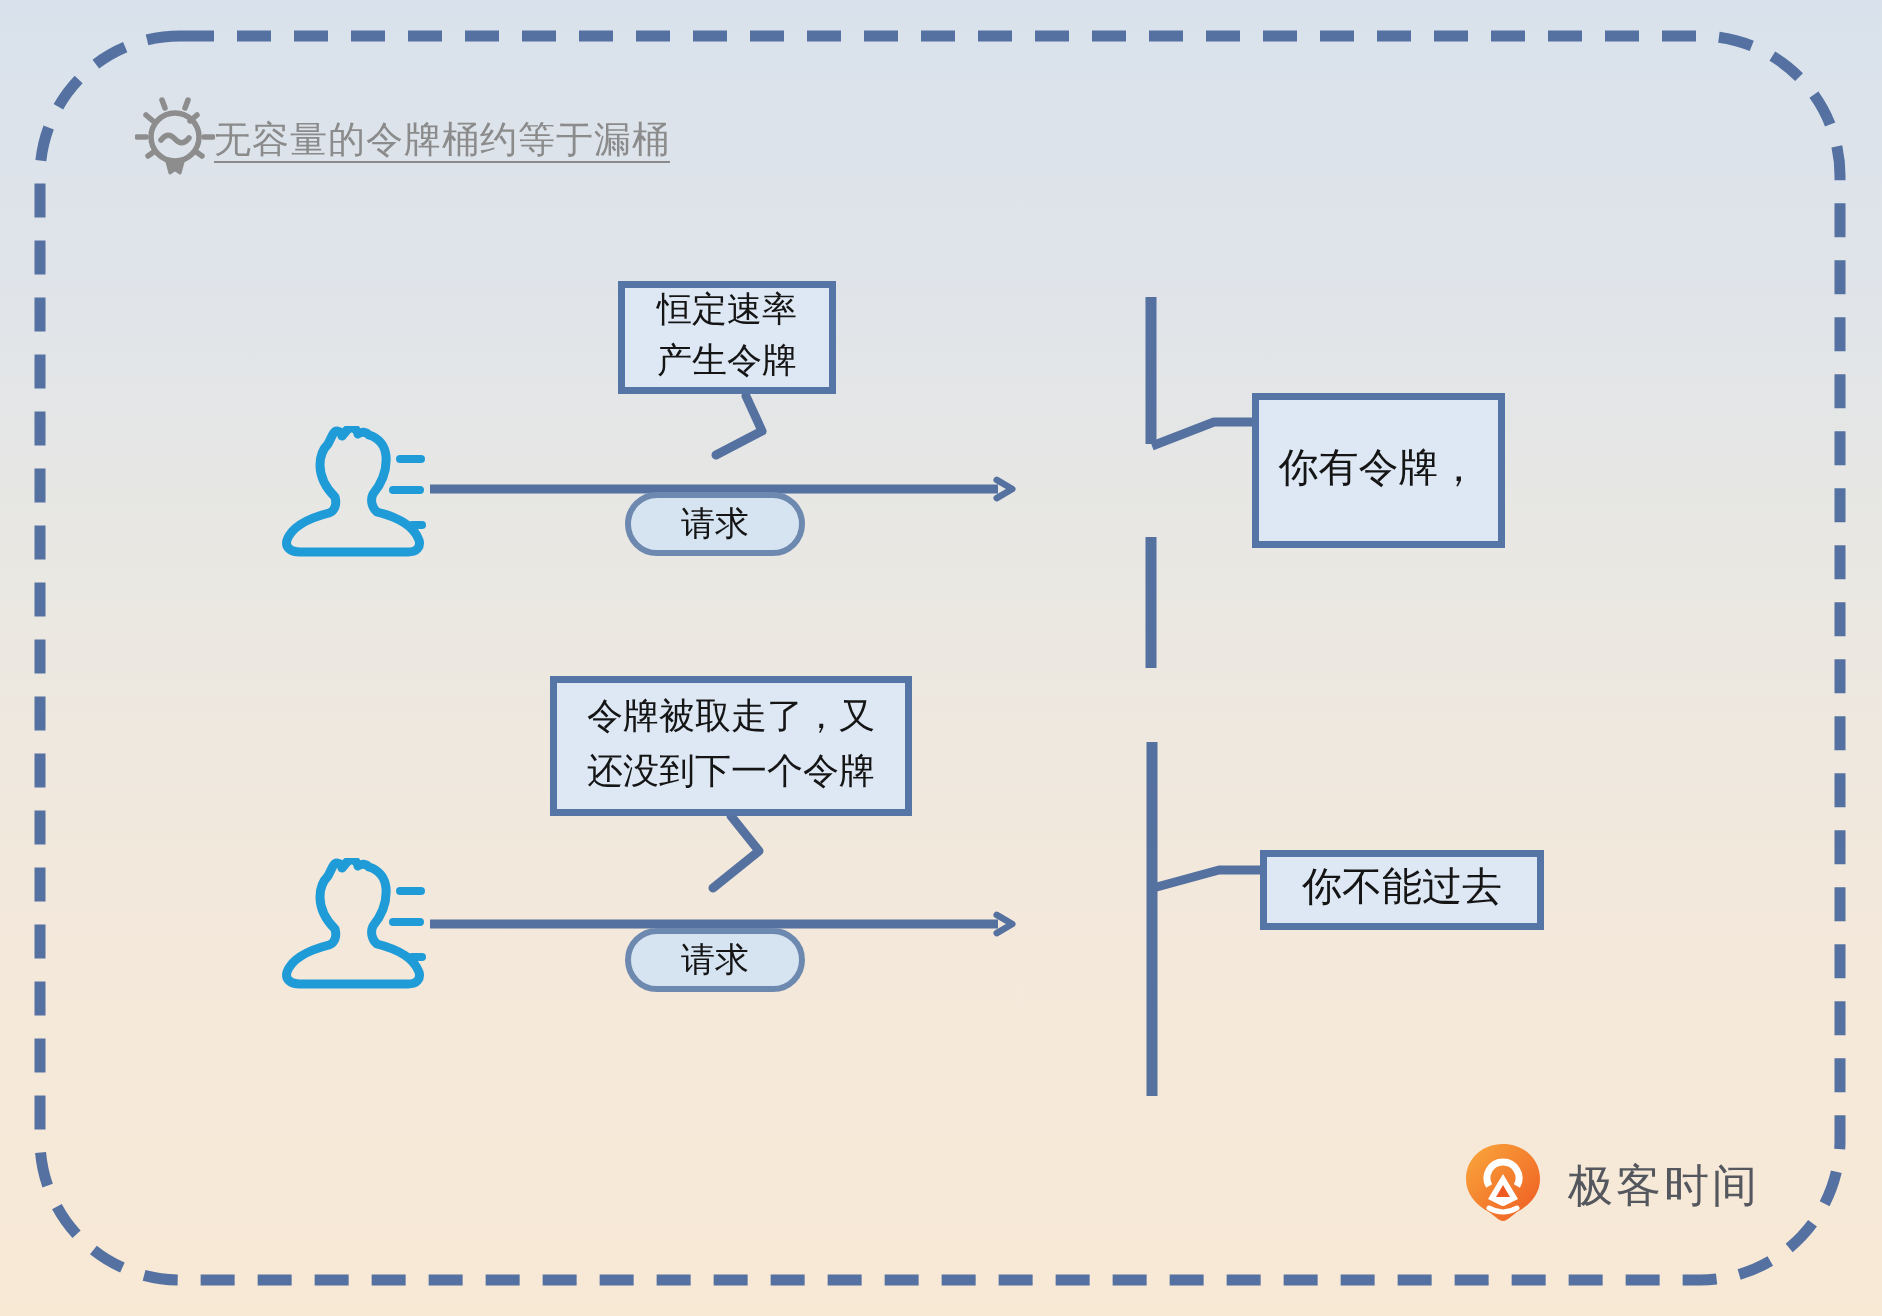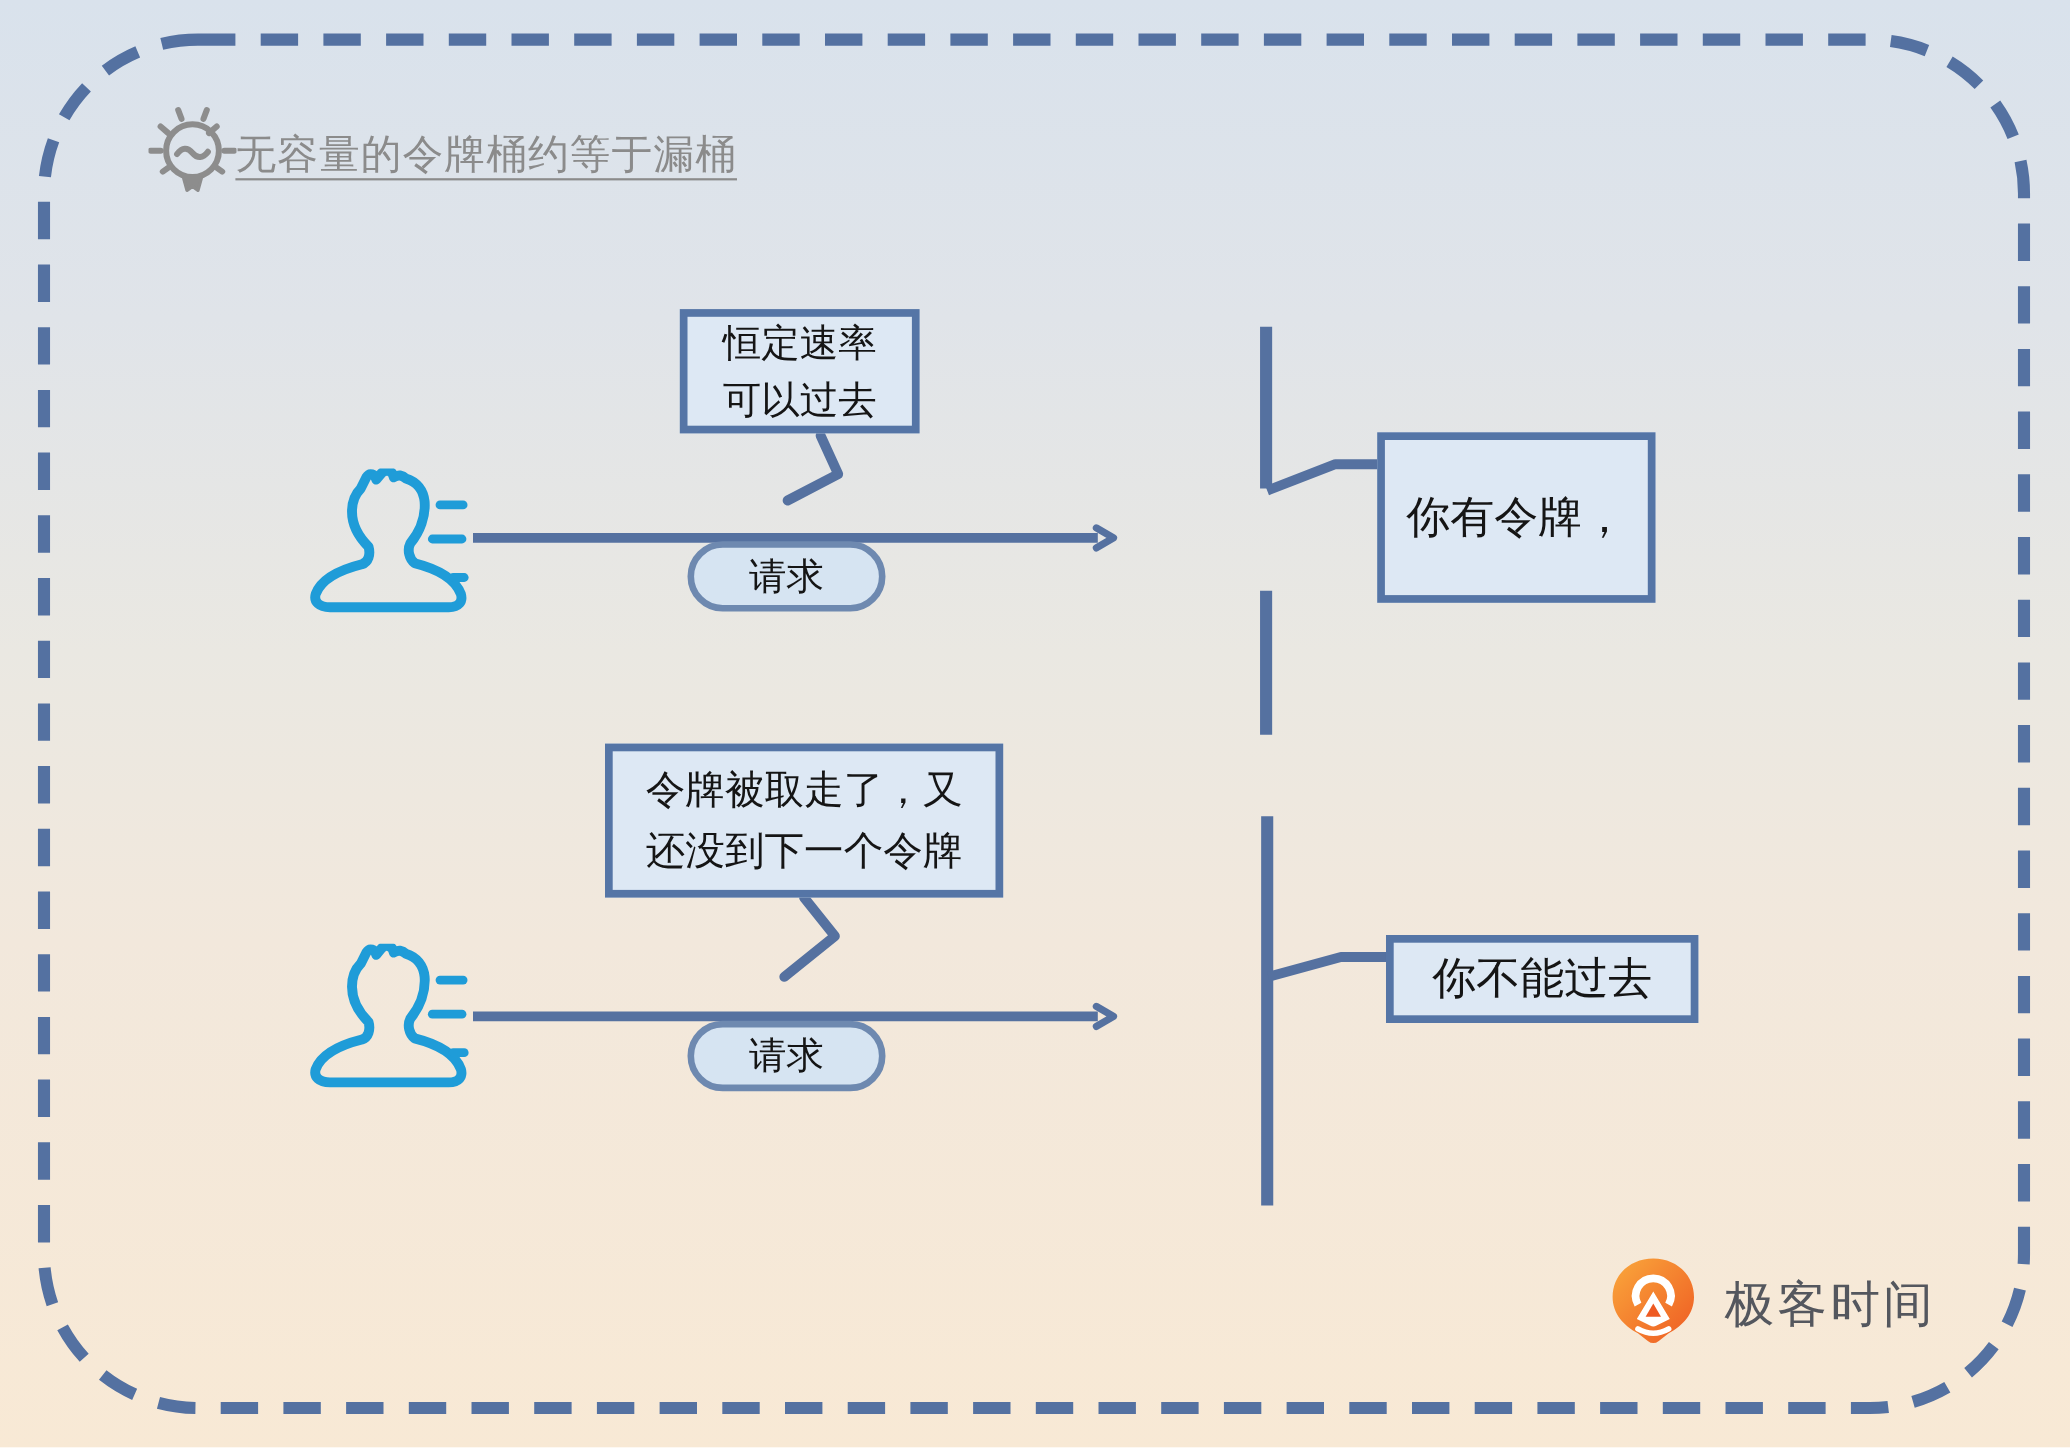--- a/index.html
+++ b/index.html
@@ -1,21 +1,21 @@
 <!DOCTYPE html>
 <html><head>
 <meta charset="utf-8">
 <style>
   html,body{margin:0;padding:0;}
   .canvas{
     position:relative;
     width:1882px;height:1316px;
     overflow:hidden;
     background:linear-gradient(180deg,#d9e2ec 0%,#e0e4e9 22%,#eae8e2 45%,#f2e8dc 65%,#f8e9d5 100%);
-    font-family:Liberation Serif, serif;
+    font-family:Liberation Mono, monospace;
   }
   .layer{position:absolute;left:0;top:0;}
   .abs{position:absolute;box-sizing:border-box;}
   .title{
     left:214px;top:118px;
     font-size:37px;line-height:48px;color:#8b8b8b;
     text-decoration:underline;text-underline-offset:9px;text-decoration-thickness:2px;
     letter-spacing:1px;white-space:nowrap;
   }
   .note-box,.result-box{
@@ -98,21 +98,21 @@
                C90,74 92,82 97,86
                C113,90 133,98 139,114 C141,121 137,126 128,126 Z"></path>
       <line x1="120" y1="33" x2="141" y2="33" stroke-width="8"></line>
       <line x1="113" y1="64" x2="140" y2="64" stroke-width="8"></line>
       <line x1="132" y1="99" x2="142" y2="99" stroke-width="8"></line>
     </g>
   </svg>
 
   <div class="abs note-box note1">
     <div>恒定速率</div>
-    <div>可以过去</div>
+    <div>产生令牌</div>
   </div>
 
   <div class="abs pill pill1">
     <span>请求</span>
   </div>
 
   <div class="abs result-box result1">
     <div>你有令牌，</div>
   </div>
 

